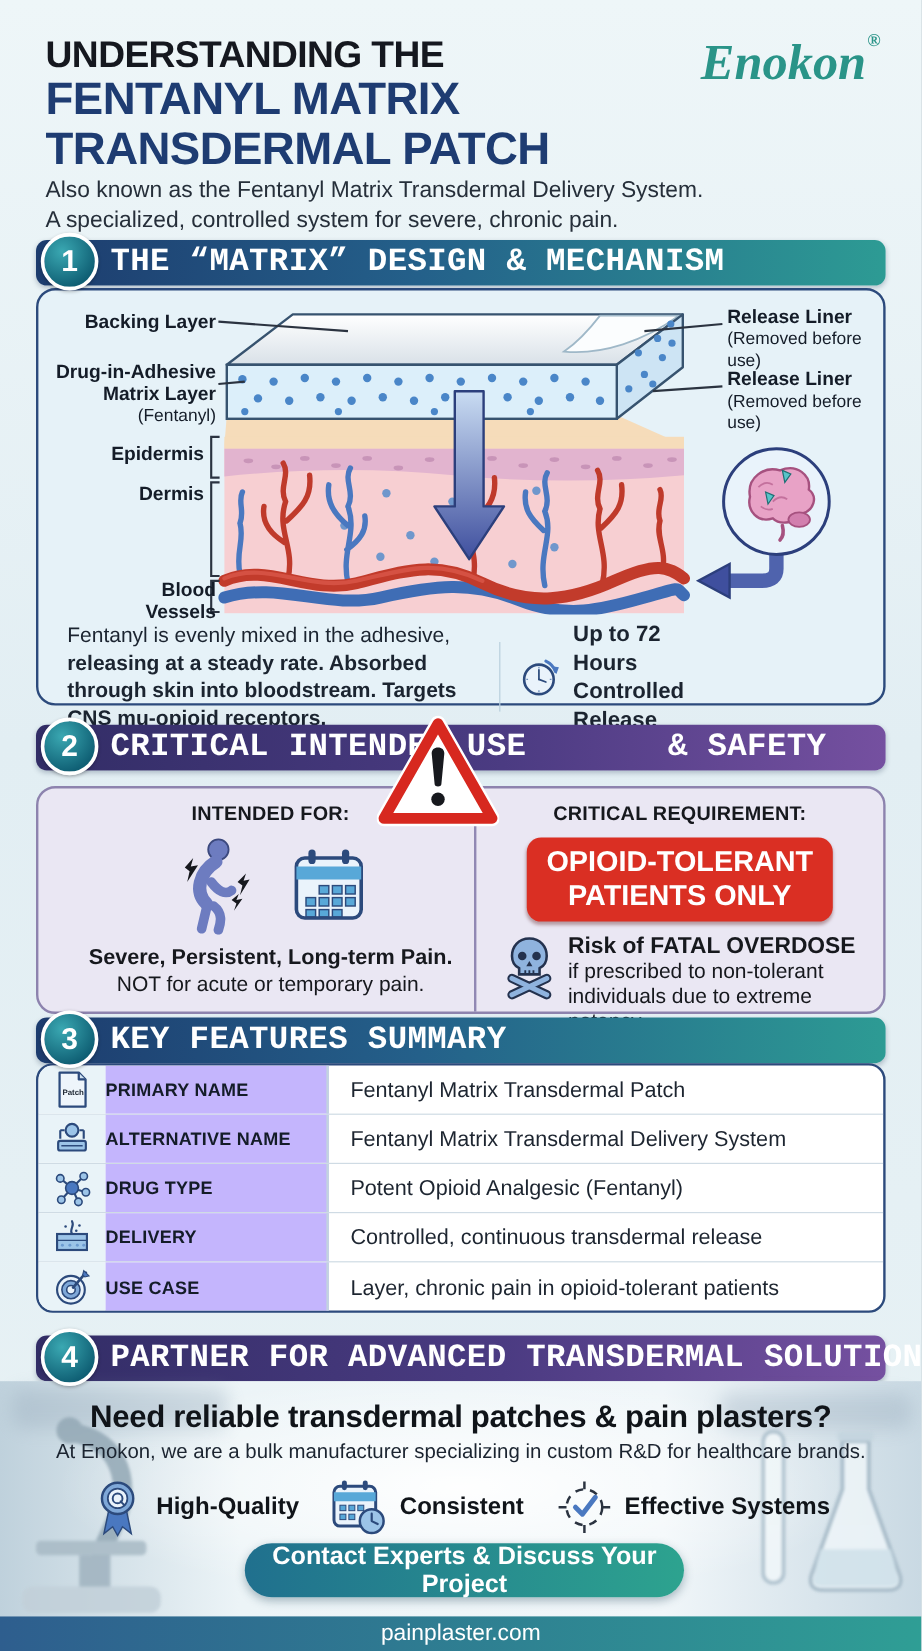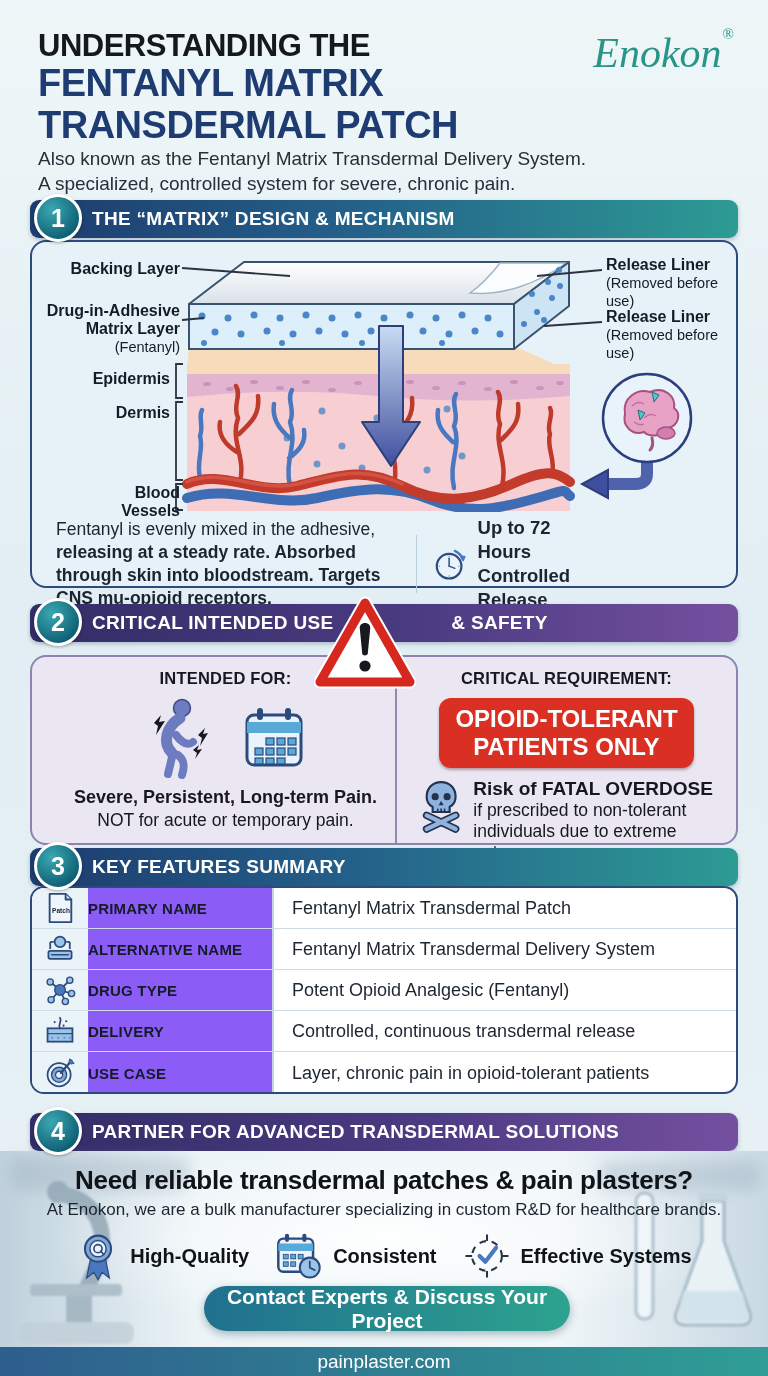--- a/index.html
+++ b/index.html
@@ -7,29 +7,29 @@
   .page { position:relative; width:768px; height:1376px; margin:0 auto; overflow:hidden;
           background:linear-gradient(180deg,#eef6f8 0%,#e2eef3 45%,#e8f2f5 100%); }
 
   
   .eyebrow { position:absolute; left:38px; top:28px; font-size:31px; font-weight:800;
              letter-spacing:-0.5px; color:#15181f; }
   .main-title { position:absolute; left:38px; top:62px; font-size:38px; font-weight:800;
                 line-height:42px; letter-spacing:-0.5px; color:#1e3c72; }
   .subtitle { position:absolute; left:38px; top:146px; font-size:19px; line-height:25px; color:#262f3a; }
   .logo { position:absolute; right:34px; top:26px; font-family:"Liberation Serif", serif;
-          font-style:italic; font-weight:400; font-size:42px; color:#2a9488; }
+          font-style:italic; font-weight:700; font-size:42px; color:#2a9488; }
   .logo sup { font-size:15px; font-style:normal; vertical-align:28px; margin-left:1px; }
 
   
   .bar { position:absolute; left:30px; width:708px; height:38px; border-radius:9px;
          display:flex; align-items:center; padding-left:62px; box-shadow:0 2px 4px rgba(20,40,70,.25); }
   .bar.teal   { background:linear-gradient(90deg,#1d3c6e 0%,#24608a 45%,#2d9b94 100%); }
   .bar.purple { background:linear-gradient(90deg,#322d66 0%,#4b3b82 55%,#7550a0 100%); }
-  .bar-title { color:#fff; font-size:19px; font-weight:800; letter-spacing:.3px; white-space:nowrap; }
+  .bar-title { color:#fff; font-size:27px; font-weight:800; letter-spacing:.3px; white-space:nowrap;font-family:Liberation Mono, monospace; }
   .num { position:absolute; left:4px; top:-6px; width:48px; height:48px; border-radius:50%;
          background:radial-gradient(circle at 35% 30%,#3aa8b2,#0f5f74 75%);
          border:3px solid #fff; color:#fff; font-size:25px; font-weight:800;
          display:flex; align-items:center; justify-content:center;
          box-shadow:0 1px 3px rgba(0,0,0,.3); z-index:4; }
 
   
   .s1-box { position:absolute; left:30px; top:240px; width:708px; height:348px;
             background:#e6f2f8; border:2px solid #2c4a7c; border-radius:16px; }
   .diagram { position:absolute; left:0; top:4px; width:704px; height:266px; }
@@ -67,21 +67,21 @@
   .risk-text { font-size:17.5px; line-height:21px; color:#16181d; }
   .risk-text b { font-size:19px; }
   .warn-tri { position:absolute; left:314px; top:596px; z-index:6; }
 
   
   .s3-table { position:absolute; left:30px; top:886px; width:708px; height:208px;
               background:#fff; border:2px solid #2c4a7c; border-radius:14px; overflow:hidden; }
   .trow { display:grid; grid-template-columns:56px 186px 1fr; height:41px; border-bottom:1px solid #cfdbe4; }
   .trow:last-child { border-bottom:none; height:42px; }
   .tcell-icon { background:#e9f3f8; display:flex; align-items:center; justify-content:center; }
-  .tcell-label { background:#8b5cf6; border-right:2px solid #c2d4df; display:flex; align-items:center;
+  .tcell-label { background:#c4b5fd; border-right:2px solid #c2d4df; display:flex; align-items:center;
                  font-size:15px; font-weight:800; color:#141c28; letter-spacing:.2px; }
   .tcell-value { display:flex; align-items:center; padding-left:18px; font-size:18px; color:#1d2530; }
 
   
   .s4-photo { position:absolute; left:0; top:1151px; width:768px; height:196px;
               background:radial-gradient(ellipse at 50% 45%, rgba(255,255,255,.95), rgba(255,255,255,0) 62%),
                          linear-gradient(90deg,#bfd1dc 0%,#ecf4f7 26%,#f0f6f9 72%,#c9d9e3 100%); }
   .deco { position:absolute; opacity:.85; filter:blur(1.3px); }
   .deco.shelf { filter:blur(7px); opacity:.3; background:#8fa3b5; border-radius:10px; }
   .s4-headline { position:absolute; left:0; top:1165px; width:768px; text-align:center;

